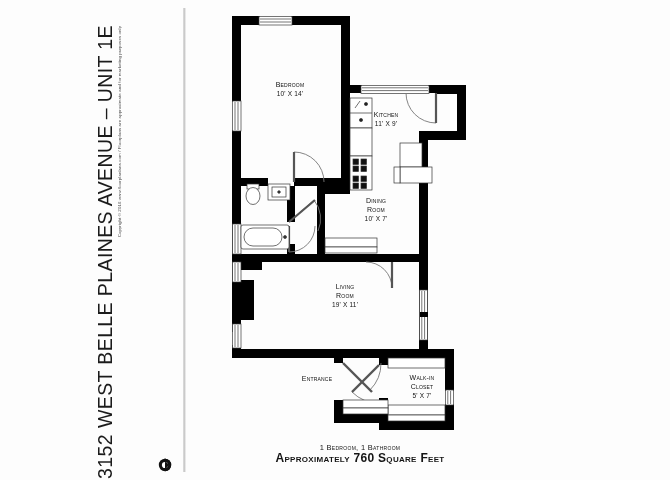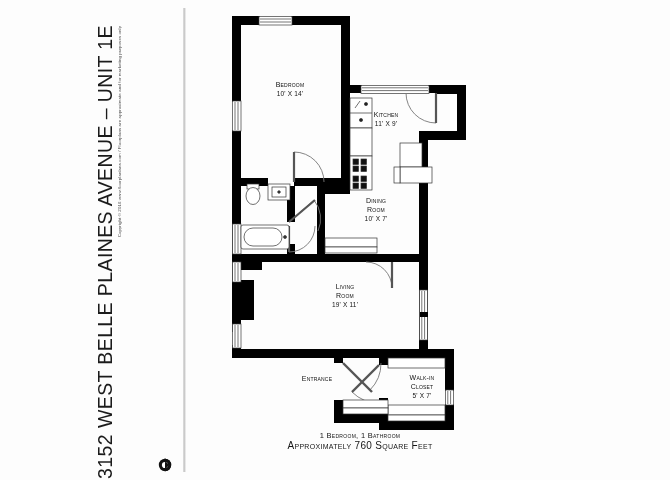--- a/index.html
+++ b/index.html
@@ -106,30 +106,30 @@
   #label-living    { left: 305px; top: 282px; width: 80px; }
   #label-entrance  { left: 283px; top: 374px; width: 68px; }
   #label-closet    { left: 392px; top: 373px; width: 60px; }
 
   #label-entrance .rl-name { font-size: 7px; }
 
   
   #caption {
     position: absolute;
     left: 255px;
-    top: 431px;
+    top: 443px;
     width: 210px;
     text-align: center;
     font-family: "Liberation Sans", sans-serif;
     color: #151515;
     font-variant: small-caps;
     line-height: 10px;
   }
   #caption .cap-line1 { display:block; font-size: 7.5px; letter-spacing: 0.3px; }
-  #caption .cap-line2 { display:block; font-size: 10px; letter-spacing: 0.3px; }
+  #caption .cap-line2 { display:block; font-size: 12px; letter-spacing: 0.3px; font-weight: bold; }
 </style>
 </head>
 <body>
 
 <div id="page">
 
   <div id="title-rule"></div>
 
   <div id="title-block">
     <div id="plan-title">3152 West Belle Plaines Avenue – Unit 1E</div>

